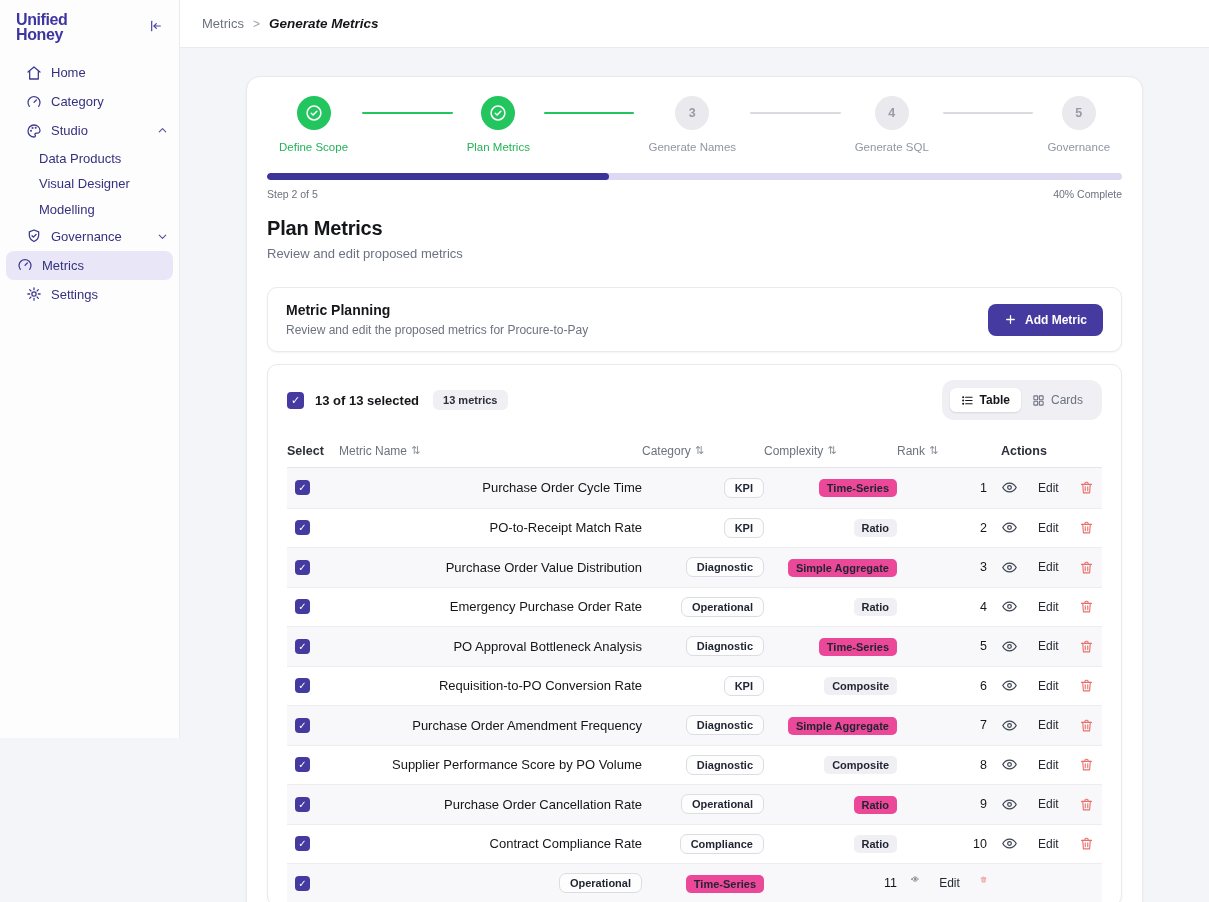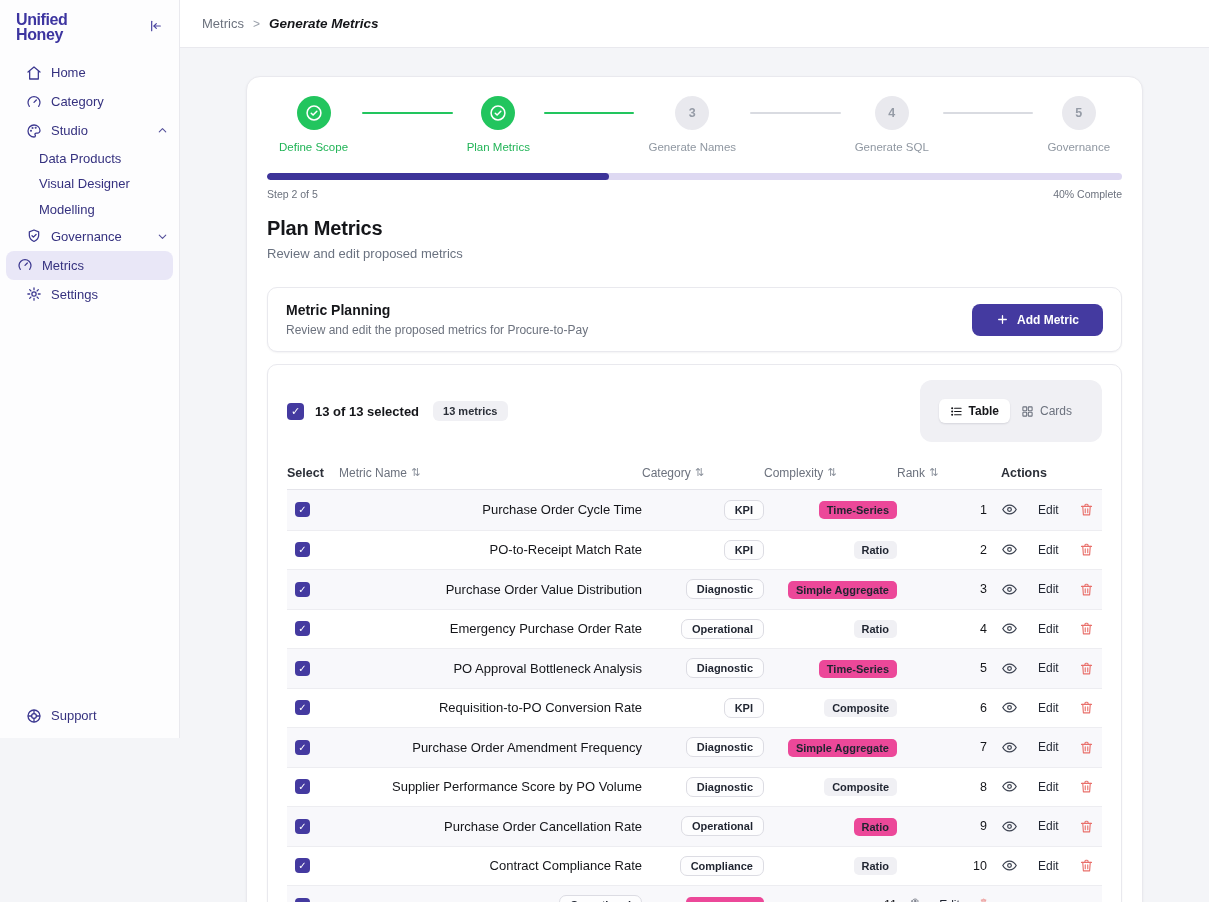--- a/index.html
+++ b/index.html
@@ -56,33 +56,33 @@
 
   .page-title { margin-top:17px; font-size:20px; font-weight:700; color:#15161a; letter-spacing:-0.2px; }
   .page-subtitle { margin-top:6px; font-size:13px; color:#6a7280; }
 
   
   .planning-card { margin-top:26px; border:1px solid #e9e9ee; border-radius:10px; background:#ffffff;
     box-shadow:0 1px 2px rgba(20,20,40,0.05); padding:14px 18px; display:flex; align-items:center; justify-content:space-between; }
   .planning-title { font-size:14px; font-weight:700; color:#15161a; }
   .planning-sub { margin-top:5px; font-size:12px; color:#6c727e; }
   .add-btn { display:flex; align-items:center; gap:8px; background:#443aa0; color:#ffffff; border:none;
-    border-radius:8px; padding:9px 24px; font-size:12px; font-weight:700; cursor:pointer; font-family:inherit;margin-left:28px; }
+    border-radius:8px; padding:9px 16px; font-size:12px; font-weight:700; cursor:pointer; font-family:inherit;margin-left:28px; }
   .add-btn svg { width:13px; height:13px; }
 
   
   .table-card { margin-top:12px; border:1px solid #e9e9ee; border-radius:10px; background:#ffffff;
     box-shadow:0 1px 2px rgba(20,20,40,0.05); padding-bottom:2px;text-align:right; }
   .table-controls { display:flex; align-items:center; padding:15px 19px 14px 19px; }
   .cb { width:17px; height:17px; border-radius:4px; background:#443aa0; color:#ffffff; display:flex;
     align-items:center; justify-content:center; font-size:11px; cursor:pointer; flex:none; }
   .cb::after { content:"✓"; }
   .sel-label { margin-left:11px; font-size:13px; font-weight:700; color:#15161a; }
   .count-badge { margin-left:14px; background:#f0f0f4; border-radius:6px; padding:4px 10px; font-size:11px; font-weight:700; color:#2b2f38; }
-  .view-toggle { margin-left:auto; display:flex; background:#f0f0f4; border-radius:12px; padding:19px; }
+  .view-toggle { margin-left:auto; display:flex; background:#f0f0f4; border-radius:12px; padding:8px; }
   .view-btn { display:flex; align-items:center; gap:6px; font-size:12px; padding:5px 11px; border-radius:6px; cursor:pointer; color:#6c727e; }
   .view-btn.active { background:#ffffff; color:#15161a; font-weight:700; box-shadow:0 1px 2px rgba(20,20,40,0.12); }
   .view-btn svg { width:13px; height:13px; }
 
   .table-wrap { margin:0 19px; }
   .thead, .trow { display:grid; grid-template-columns:52px 303px 122px 133px 90px 1fr; align-items:center; }
   .thead { height:34px; border-bottom:1px solid #e4e4ea; }
   .th { font-size:12px; color:#6c727e; display:flex; align-items:center; gap:4px; }
   .th.strong { color:#2b2f38; font-weight:700; font-size:12.5px; }
   .sort-glyph { font-size:11px; color:#8b919c; cursor:pointer; }
@@ -191,32 +191,20 @@
       <span class="nav-icon">
           <svg viewBox="0 0 24 24" fill="none" stroke="currentColor" stroke-width="1.9" stroke-linecap="round" stroke-linejoin="round">
             <circle cx="12" cy="12" r="3.2"></circle>
             <path d="M12 2.8v2.7M12 18.5v2.7M2.8 12h2.7M18.5 12h2.7M5.5 5.5l1.9 1.9M16.6 16.6l1.9 1.9M18.5 5.5l-1.9 1.9M7.4 16.6l-1.9 1.9"></path>
           </svg>
         </span>
       <span>Settings</span>
     </div>
   </div>
 
-  <div class="sidebar-bottom">
-    <div class="nav-item">
-      <span class="nav-icon">
-          <svg viewBox="0 0 24 24" fill="none" stroke="currentColor" stroke-width="1.9" stroke-linecap="round" stroke-linejoin="round">
-            <circle cx="12" cy="12" r="9"></circle>
-            <circle cx="12" cy="12" r="3.6"></circle>
-            <path d="M12 3.5v4.9M12 15.6v4.9M3.5 12h4.9M15.6 12h4.9"></path>
-          </svg>
-        </span>
-      <span>Support</span>
-    </div>
-  </div>
 </div>
 
 <div class="topbar">
   <span class="crumb-parent">Metrics</span>
   <span class="crumb-sep">&gt;</span>
   <span class="crumb-current">Generate Metrics</span>
 </div>
 
 <div class="main">
   <div class="big-card">

